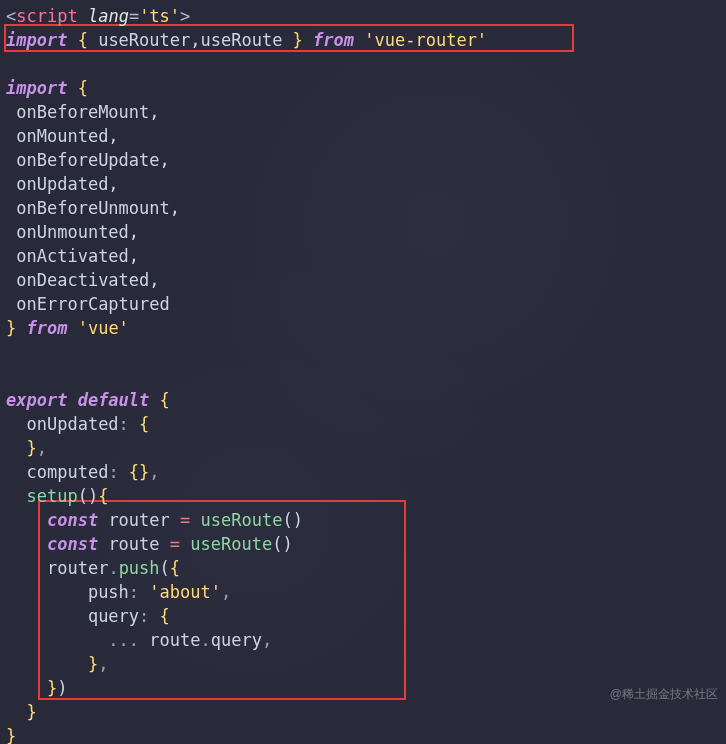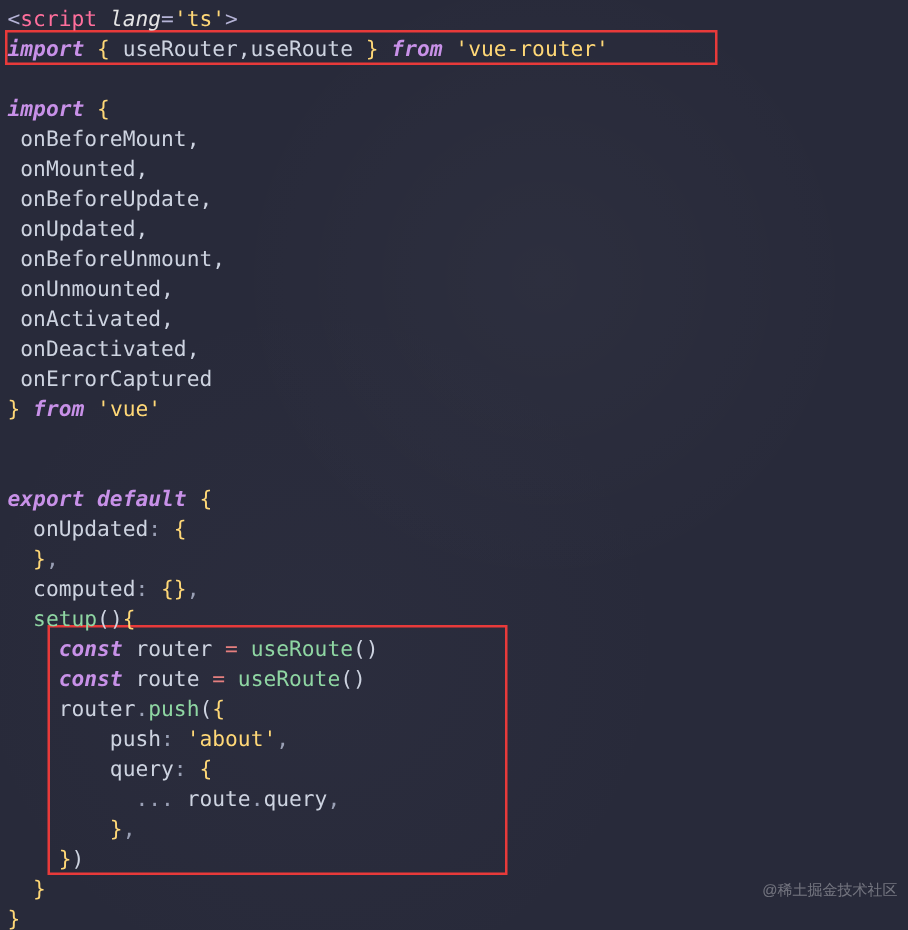--- a/index.html
+++ b/index.html
@@ -50,21 +50,21 @@
     position:absolute; inset:0;
     background:
       radial-gradient(circle at 60% 30%, rgba(255,255,255,0.025), rgba(0,0,0,0) 38%),
       radial-gradient(circle at 35% 70%, rgba(120,120,150,0.04), rgba(0,0,0,0) 40%);
     z-index:0;
   }
 
   .watermark{
     position:absolute;
     right:8px;
-    bottom:26px;
+    bottom:44px;
     font-size:12px;
     font-family:sans-serif;
     color:rgba(255,255,255,0.35);
     z-index:5;
     line-height:1;
     margin-top:12px;
   }
 </style>
 </head>
 <body>

